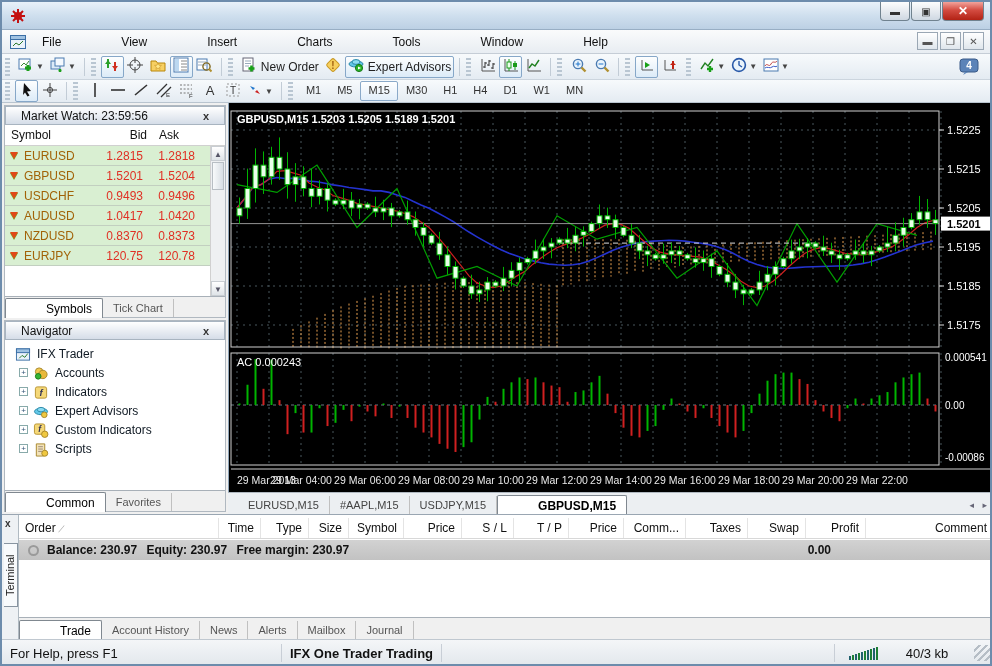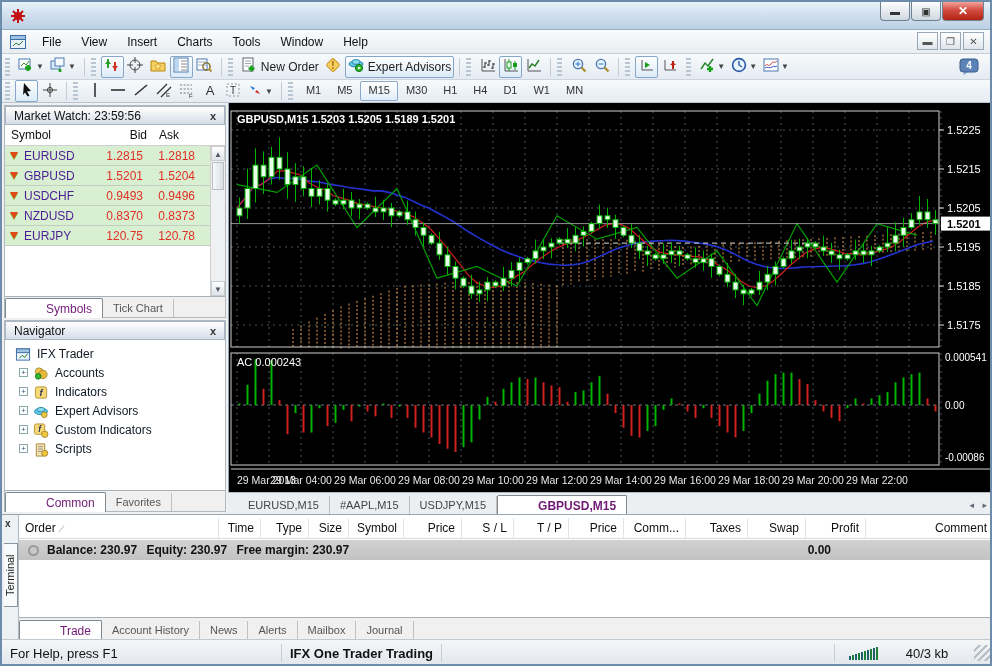--- a/index.html
+++ b/index.html
@@ -43,38 +43,38 @@
   .tb-btn .lbl { margin-left:4px; white-space:nowrap; }
   .dd { font-size:8px; color:#444; margin-left:2px; }
   .tb-sep { width:1px; height:18px; background:#c2ccd6; margin:0 3px; }
   #notif { position:absolute; right:8px; top:2px; }
   .tf-btn { height:20px; padding:2px 7px; font-size:11px; color:#333; border:1px solid transparent; border-radius:2px; }
   .tf-btn.active { background:linear-gradient(#ffffff,#e2eefa); border-color:#8aa9c9; }
 
   
   #left-col { position:absolute; left:0; top:101px; width:226px; height:411px; background:#f0f0f0; }
   .panel-header { height:19px; background:linear-gradient(#ffffff,#d5dde8); border:1px solid #a8b4c0;
-    display:flex; align-items:center; justify-content:space-between; padding:0 8px; font-size:12px; color:#111; }
+    display:flex; align-items:center; justify-content:space-between; padding:0 15px; font-size:12px; color:#111; }
   .panel-x { font-size:11px; color:#333; font-weight:bold; line-height:10px; }
   #market-watch { position:absolute; left:2px; top:2px; width:222px; height:213px; background:#fff; border:1px solid #b0b8c0; }
   #mw-colhead { display:flex; height:21px; border-bottom:1px solid #d0d0d0; font-size:12px; color:#111; background:#fff; }
   #mw-colhead div { padding:3px 6px; }
   .mw-table { position:absolute; left:0; top:40px; right:15px; bottom:21px; overflow:hidden; }
   .mw-row { display:flex; height:20px; background:#d9efd2; border-bottom:1px solid #c2cfc0; font-size:12px; align-items:center; }
-  .mw-sym { width:92px; color:#4c1d95; display:flex; align-items:center; padding-left:5px; }
+  .mw-sym { width:92px; color:#a16207; display:flex; align-items:center; padding-left:5px; }
   .mw-bid,.mw-ask { width:52px; text-align:right; color:#e03024; padding-right:6px; }
   .dn-arrow { width:0; height:0; border-left:4px solid transparent; border-right:4px solid transparent;
     border-top:7px solid #e04818; margin-right:6px; filter:drop-shadow(0 1px 0 #7a2); }
   .mw-scroll { position:absolute; right:0; top:40px; width:15px; bottom:21px; background:#eef0f2; border-left:1px solid #d0d0d0; }
   .scr-btn { height:15px; font-size:8px; color:#556; text-align:center; line-height:15px; background:linear-gradient(#fff,#dfe4e8); border:1px solid #c8cdd2; }
   .scr-thumb { height:28px; margin:1px; background:linear-gradient(90deg,#f8fafb,#d8dee4); border:1px solid #b8bec4; }
   .tab-strip { position:absolute; left:0; bottom:0; width:100%; height:21px; background:#f0f0f0;
     border-top:1px solid #a8b0b8; display:flex; font-size:11px; color:#555; align-items:flex-end; }
   .tab { padding:3px 10px 3px; border-right:1px solid #c0c0c0; }
-  .tab.active { background:#fff; border:1px solid #808890; border-bottom:none; color:#701a75;
+  .tab.active { background:#fff; border:1px solid #808890; border-bottom:none; color:#000000;
     height:20px; margin-bottom:-1px; border-radius:2px 2px 0 0; font-size:12px;padding-left:40px; }
   #navigator { position:absolute; left:2px; top:217px; width:222px; height:192px; background:#fff; border:1px solid #b0b8c0; }
   #nav-tree { font-size:12px; color:#101a24; padding:4px 0 0 6px; }
   .tree-row { display:flex; align-items:center; height:19px; }
   .expander { width:9px; height:9px; border:1px solid #8aa; background:#fff; font-size:8px; line-height:7px;
     text-align:center; color:#357; margin:0 5px 0 8px; }
   .tree-icon { width:16px; height:14px; margin-right:6px; display:inline-flex; }
 
   
   #chart-region { position:absolute; left:226px; top:101px; width:766px; height:389px; background:#000; border-left:1px solid #8ea4b8; }
@@ -134,21 +134,21 @@
       <div class="cap-btn close">✕</div>
     </div>
   </div>
 
   <div id="menubar">
     <svg id="mdi-icon" width="16" height="14" viewBox="0 0 16 14">
       <rect x="0.5" y="0.5" width="15" height="13" fill="#eaf2fa" stroke="#3a6ea5"></rect>
       <rect x="0.5" y="0.5" width="15" height="4" fill="#9fc2e2" stroke="#3a6ea5"></rect>
       <path d="M3 11l3-3 3 2 4-4" stroke="#2a7a2a" fill="none"></path>
     </svg>
-    <div id="menu-items" style="display: flex;">
+    <div id="menu-items" style="display: flex; gap: 40px;">
         <span class="menu-item">File</span>
         <span class="menu-item">View</span>
         <span class="menu-item">Insert</span>
         <span class="menu-item">Charts</span>
         <span class="menu-item">Tools</span>
         <span class="menu-item">Window</span>
         <span class="menu-item">Help</span>
       </div>
     <div id="mdi-btns">
       <div class="mdi-btn">▬</div>
@@ -443,20 +443,28 @@
             <div class="mw-bid">1.5201</div>
             <div class="mw-ask">1.5204</div>
           </div>
           <div class="mw-row">
             <div class="mw-sym">
               <i class="dn-arrow"></i>
               <span>USDCHF</span>
             </div>
             <div class="mw-bid">0.9493</div>
             <div class="mw-ask">0.9496</div>
+          </div>
+          <div class="mw-row">
+            <div class="mw-sym">
+              <i class="dn-arrow"></i>
+              <span>AUDUSD</span>
+            </div>
+            <div class="mw-bid">1.0417</div>
+            <div class="mw-ask">1.0420</div>
           </div>
           <div class="mw-row">
             <div class="mw-sym">
               <i class="dn-arrow"></i>
               <span>NZDUSD</span>
             </div>
             <div class="mw-bid">0.8370</div>
             <div class="mw-ask">0.8373</div>
           </div>
           <div class="mw-row">

